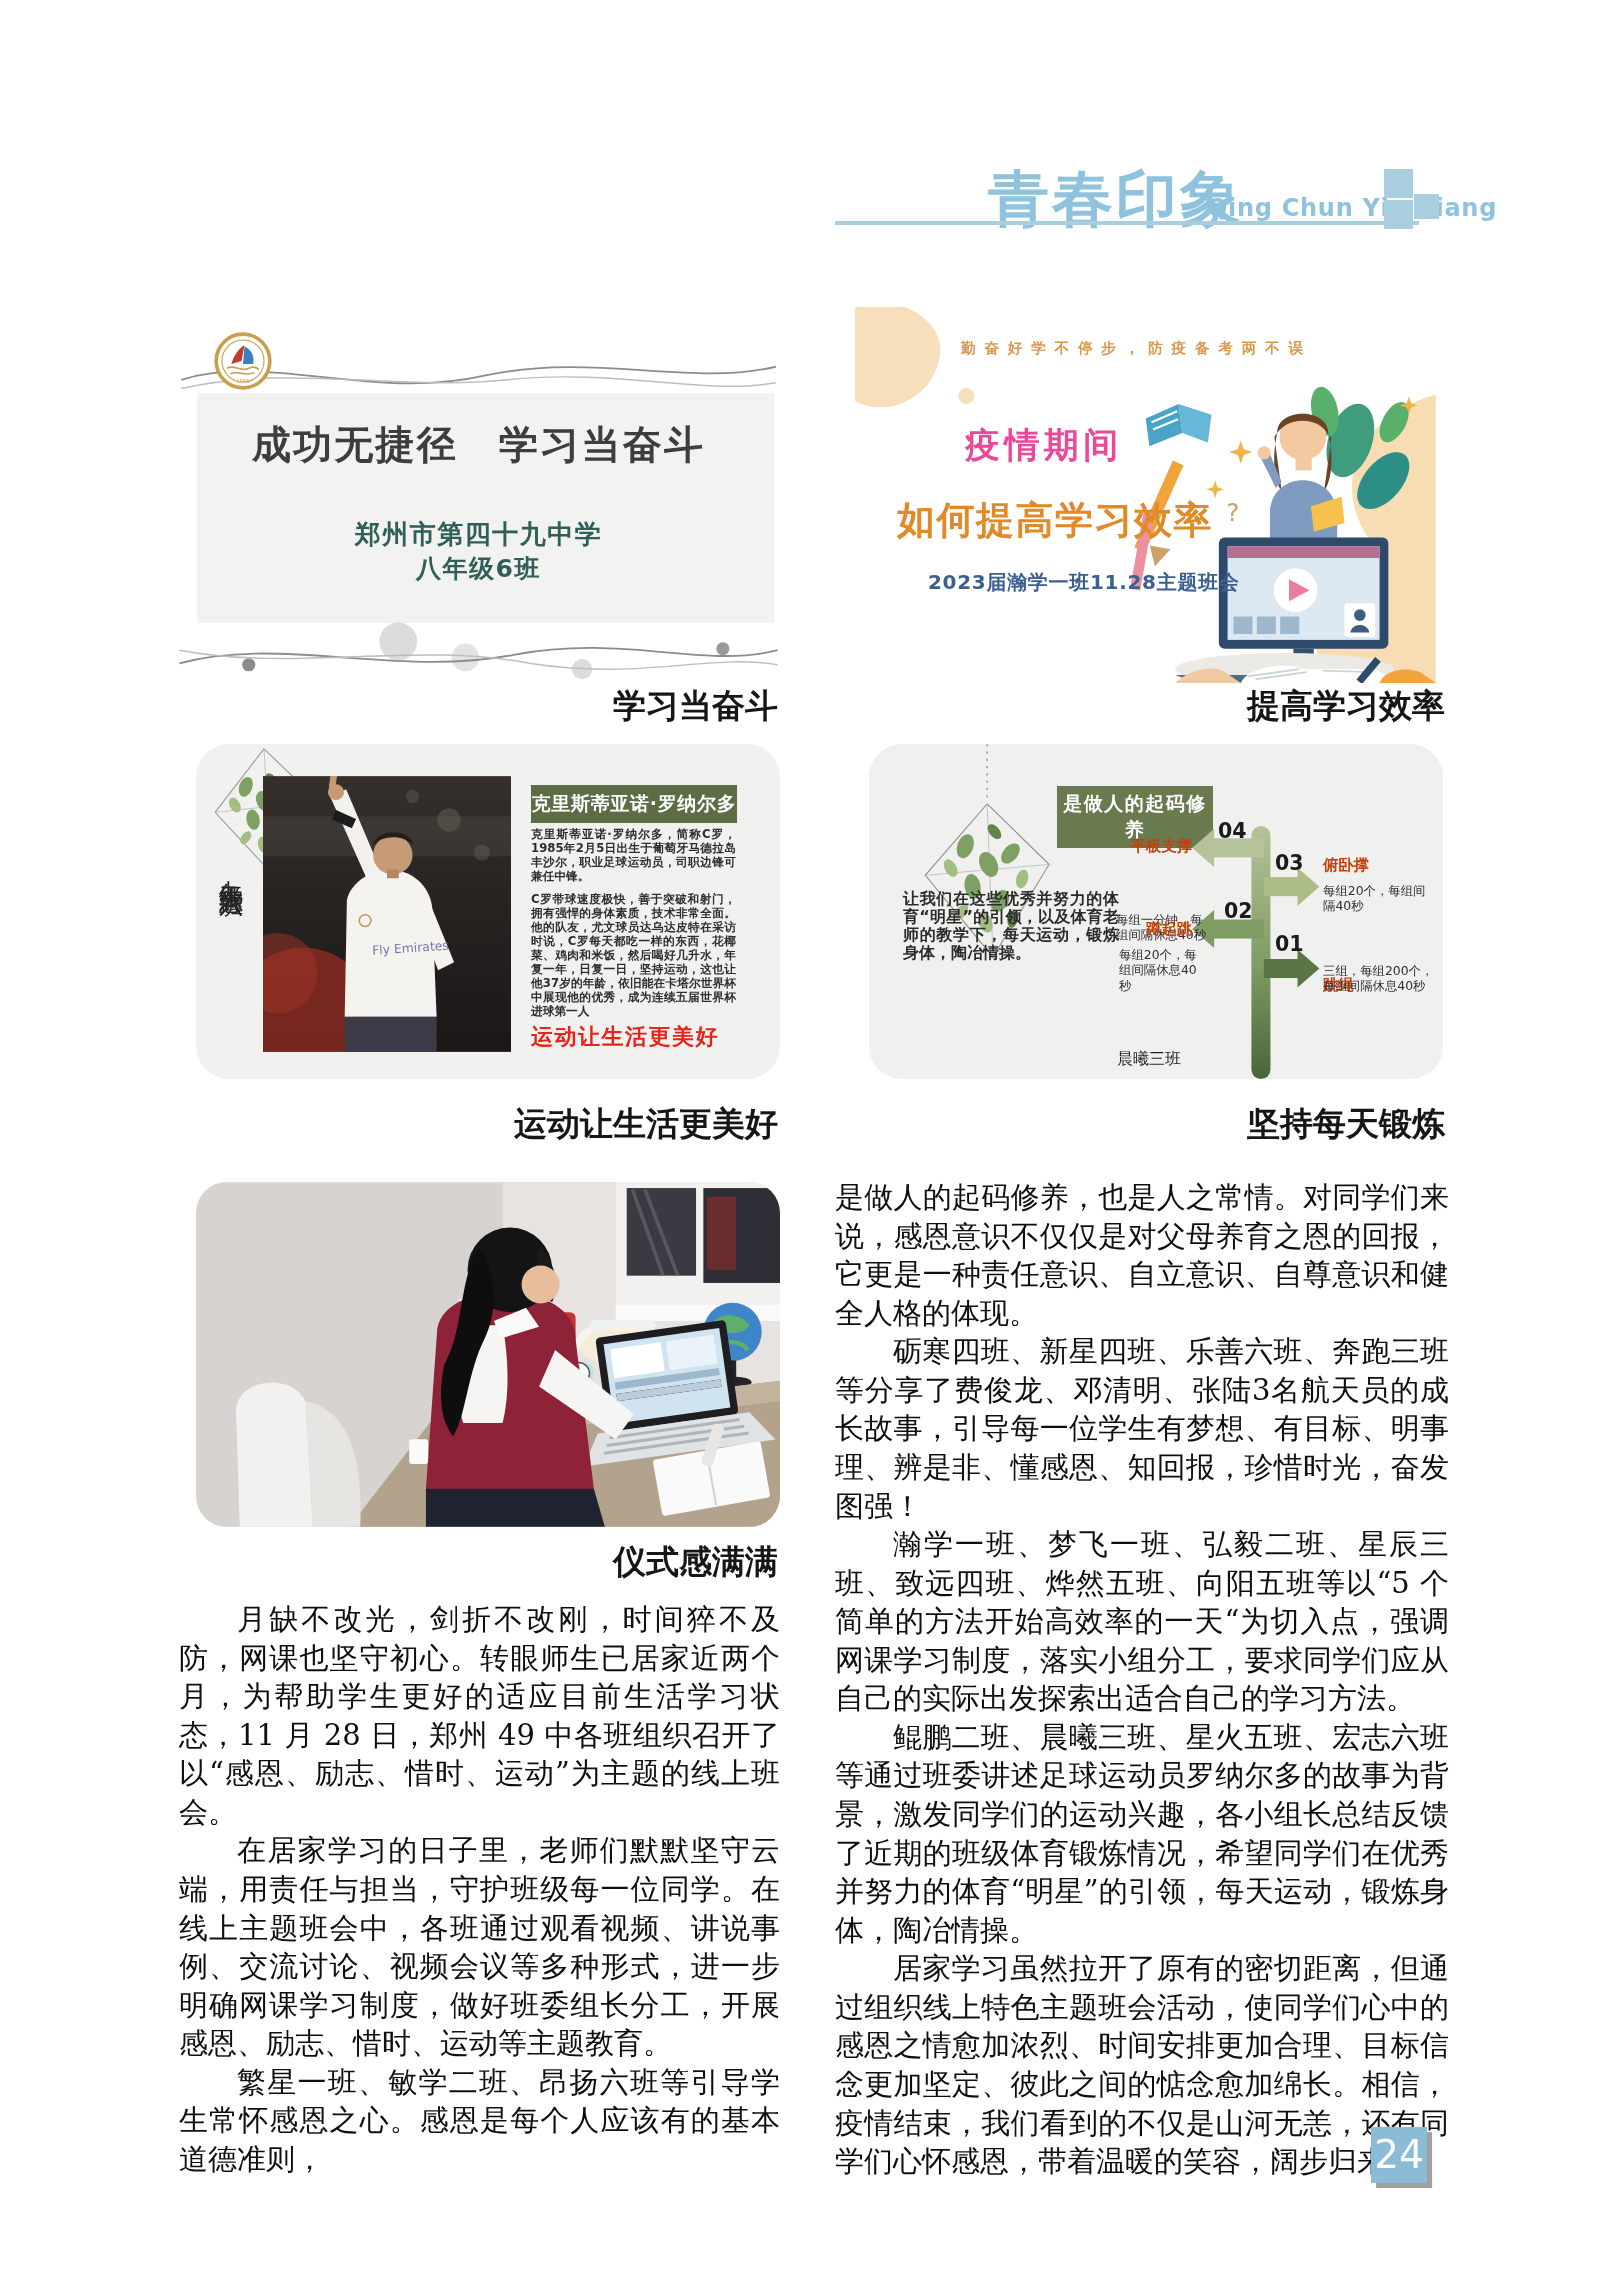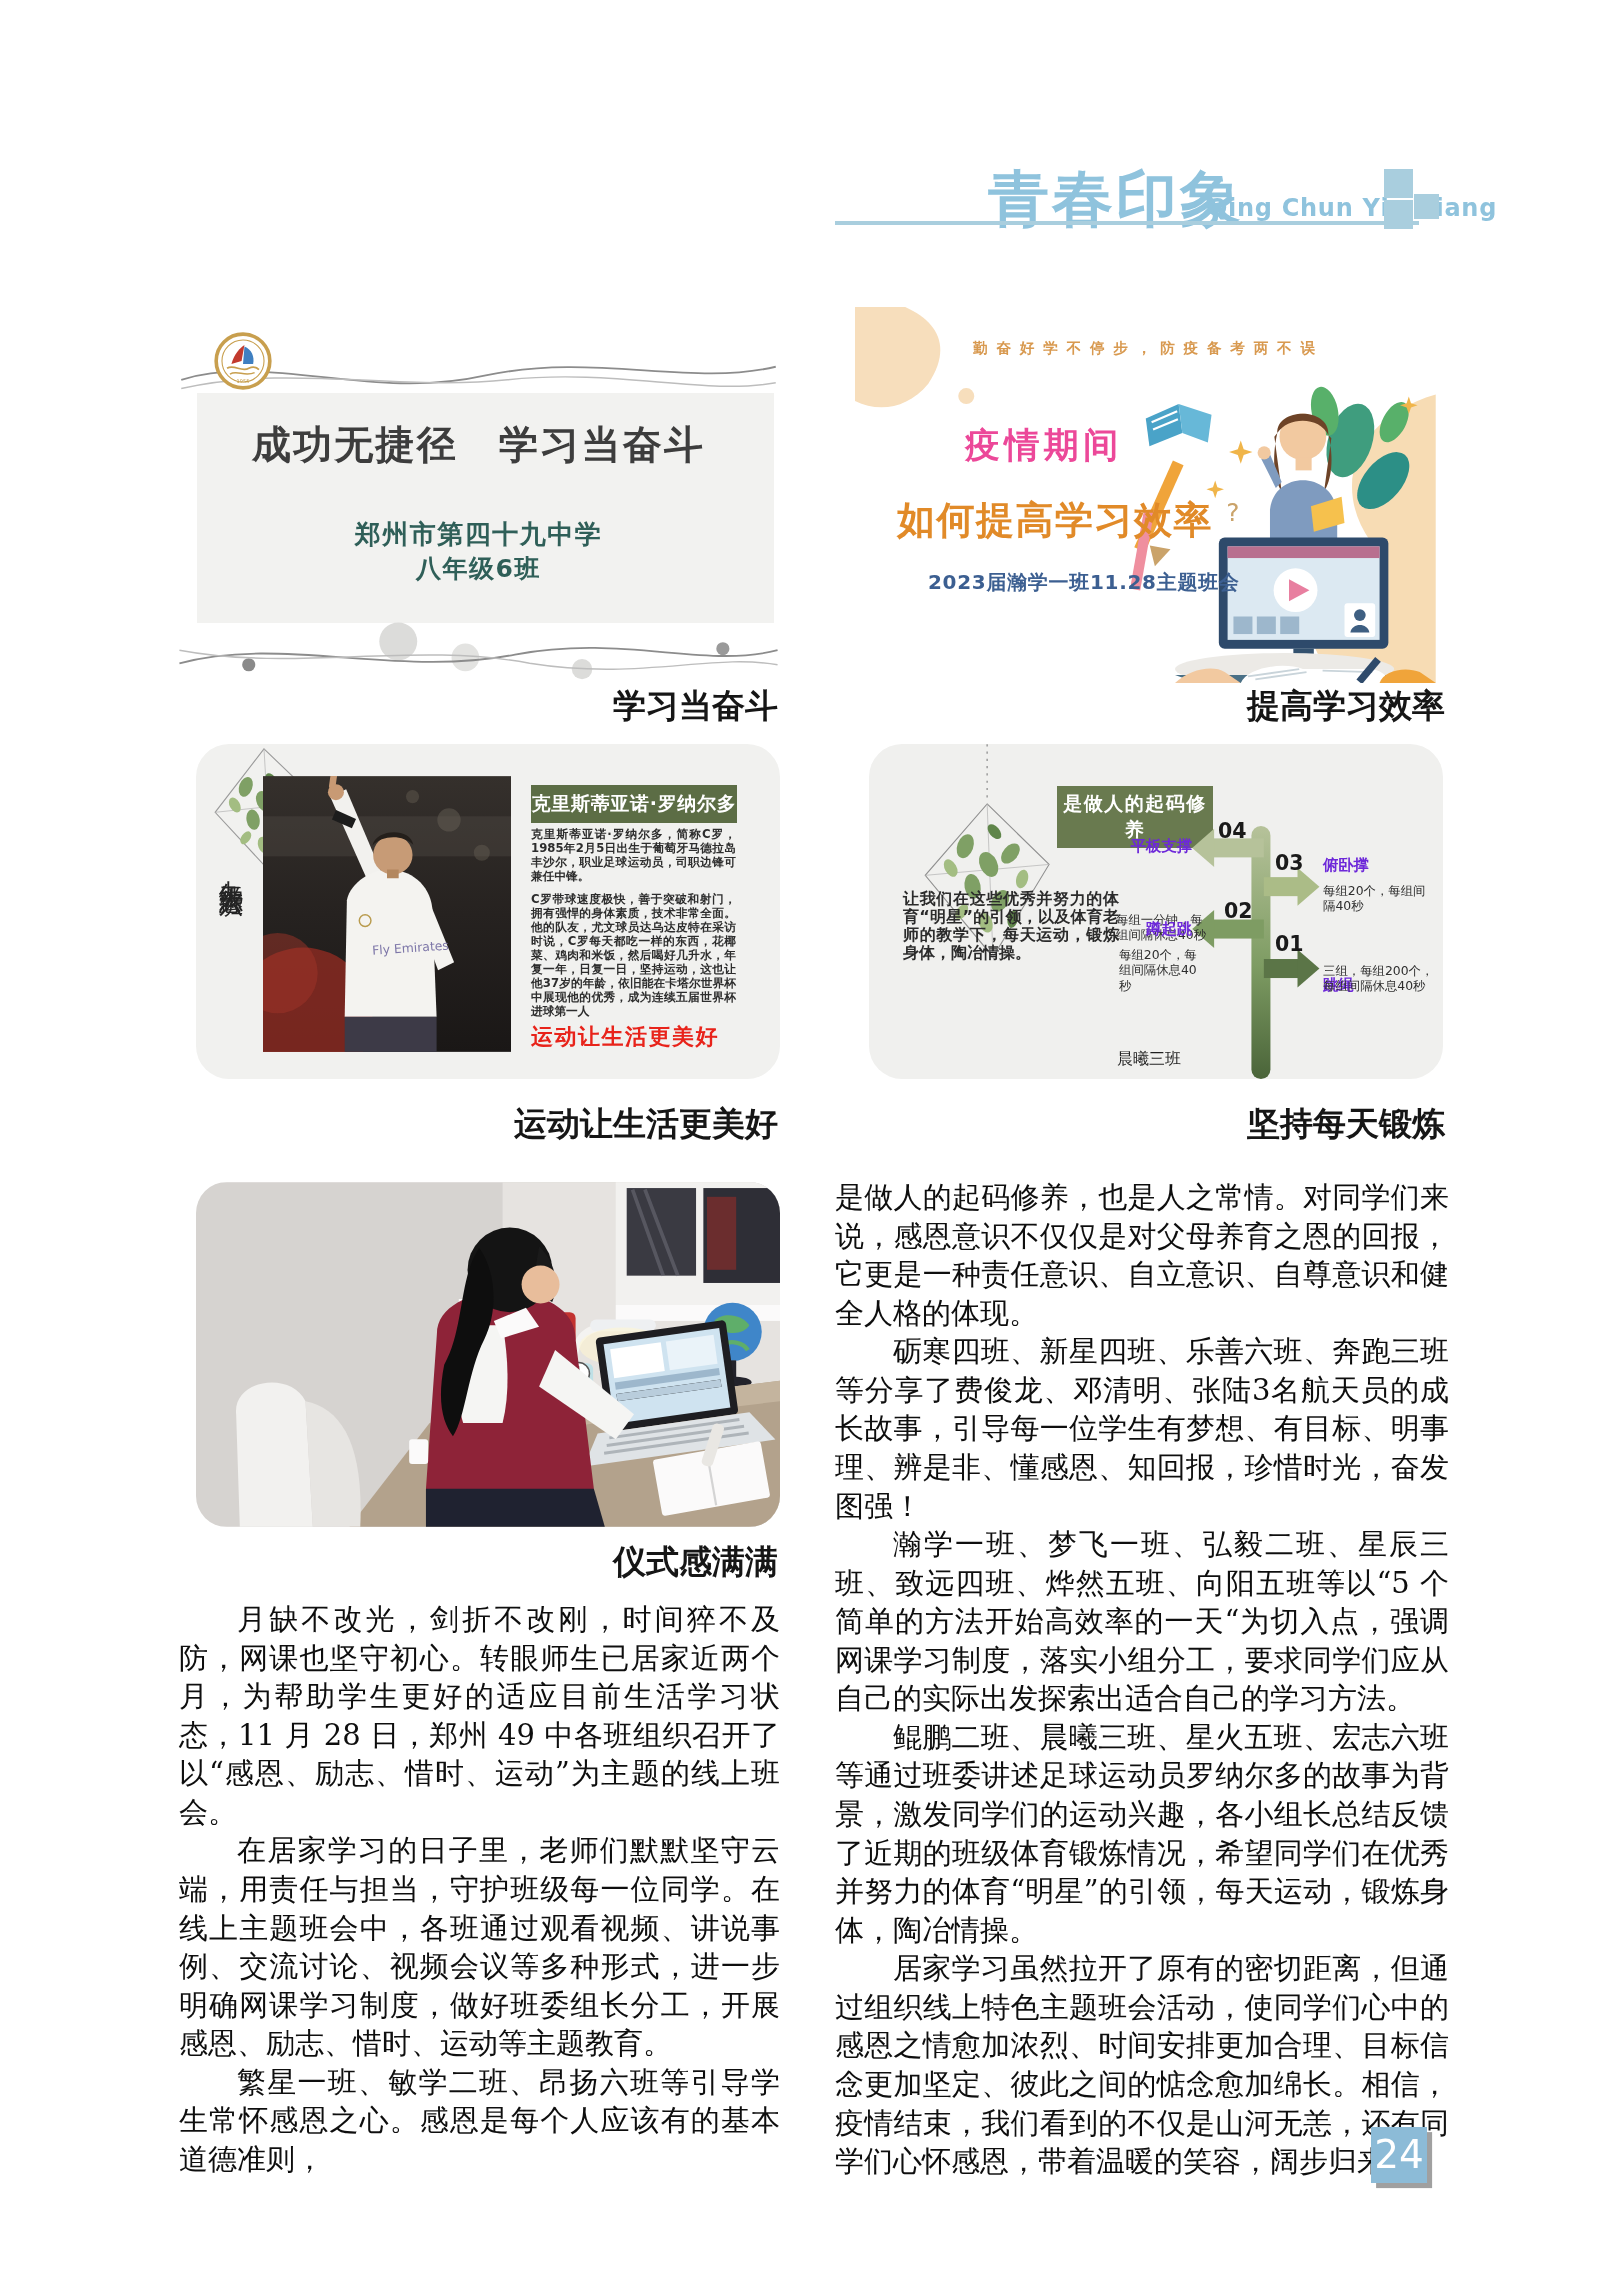--- a/index.html
+++ b/index.html
@@ -18,21 +18,21 @@
 
   
   .slide-left{left:179px;top:307px;width:599px;height:376px;}
   .sl-card{left:17.5px;top:86px;width:577px;height:230px;background:#f2f2f0;}
   .sl-title{left:0;top:111px;width:100%;text-align:center;font-size:39px;font-weight:600;color:#3d3d3d;letter-spacing:2.2px;}
   .sl-school{left:0;top:210px;width:100%;text-align:center;font-size:26px;font-weight:bold;color:#2f5f58;letter-spacing:1.5px;}
   .sl-class{left:0;top:245px;width:100%;text-align:center;font-size:25px;font-weight:bold;color:#2f5f58;letter-spacing:1.5px;}
 
   
   .slide-right{left:855px;top:307px;width:581px;height:376px;background:#ffffff;overflow:hidden;}
-  .sr-tagline{left:118px;top:32px;width:468px;font-size:14.6px;font-weight:bold;color:#d8994f;letter-spacing:8.8px;}
+  .sr-tagline{left:106px;top:32px;width:468px;font-size:14.6px;font-weight:bold;color:#d8994f;letter-spacing:8.8px;}
   .sr-t1{left:110px;top:115px;font-size:35px;font-weight:bold;color:#ec4899;letter-spacing:4.4px;}
   .sr-t2{left:42px;top:188px;font-size:38px;font-weight:bold;color:#e18a28;letter-spacing:1.5px;}
   .sr-sub{left:73px;top:262px;font-size:20px;font-weight:bold;color:#3c5f91;letter-spacing:0.7px;}
 
   .caption{width:599px;text-align:right;font-size:33px;color:#161616;font-weight:700;}
   .capL1{left:179px;top:684px;}
   .capR1{left:846px;top:684px;width:599px;}
   .capL2{left:179px;top:1102px;}
   .capR2{left:846px;top:1102px;width:599px;}
   .capL3{left:179px;top:1540px;}
@@ -47,21 +47,21 @@
   .ron-p1{top:83px;}
   .ron-p2{top:148px;}
   .ron-slogan{left:335px;top:278px;width:212px;font-size:22px;font-weight:bold;color:#e8231a;letter-spacing:1.5px;}
 
   
   .exe-card{left:869px;top:744px;width:574px;height:335px;background:#f0f0ee;border-radius:33px;}
   .exe-badge{left:188px;top:42px;width:156px;background:#697a4f;color:#fff;text-align:center;
              font-size:19px;font-weight:bold;padding:5.1px 0;letter-spacing:1.5px;box-sizing:border-box;}
   .exe-intro{left:34px;top:146px;width:216px;font-size:16px;line-height:18px;font-weight:600;color:#2b2b2b;text-align:justify;}
   .dg-num{font-size:20.5px;font-weight:600;color:#1a1a1a;}
-  .dg-label{font-size:15.3px;font-weight:bold;color:#6d28d9;}
+  .dg-label{font-size:15.3px;font-weight:bold;color:#c2410c;}
   .dg-desc{font-size:12.4px;line-height:15.3px;color:#2e2e2e;font-weight:500;}
   .i04n{left:349px;top:75px;} .i04l{left:241px;top:92px;width:82px;text-align:right;}
   .i04d{left:247px;top:120px;width:92px;margin-top:48px;}
   .i03n{left:406px;top:107px;} .i03l{left:454px;top:111px;}
   .i03d{left:454px;top:139px;width:110px;}
   .i02n{left:355px;top:155px;} .i02l{left:257px;top:175px;width:66px;text-align:right;}
   .i02d{left:250px;top:203px;width:89px;}
   .i01n{left:406px;top:188px;} .i01l{left:454px;top:191px;margin-top:40px;}
   .i01d{left:454px;top:219px;width:117px;}
   .exe-footer{left:248px;top:305px;font-size:16px;color:#1f1f1f;font-weight:500;}

